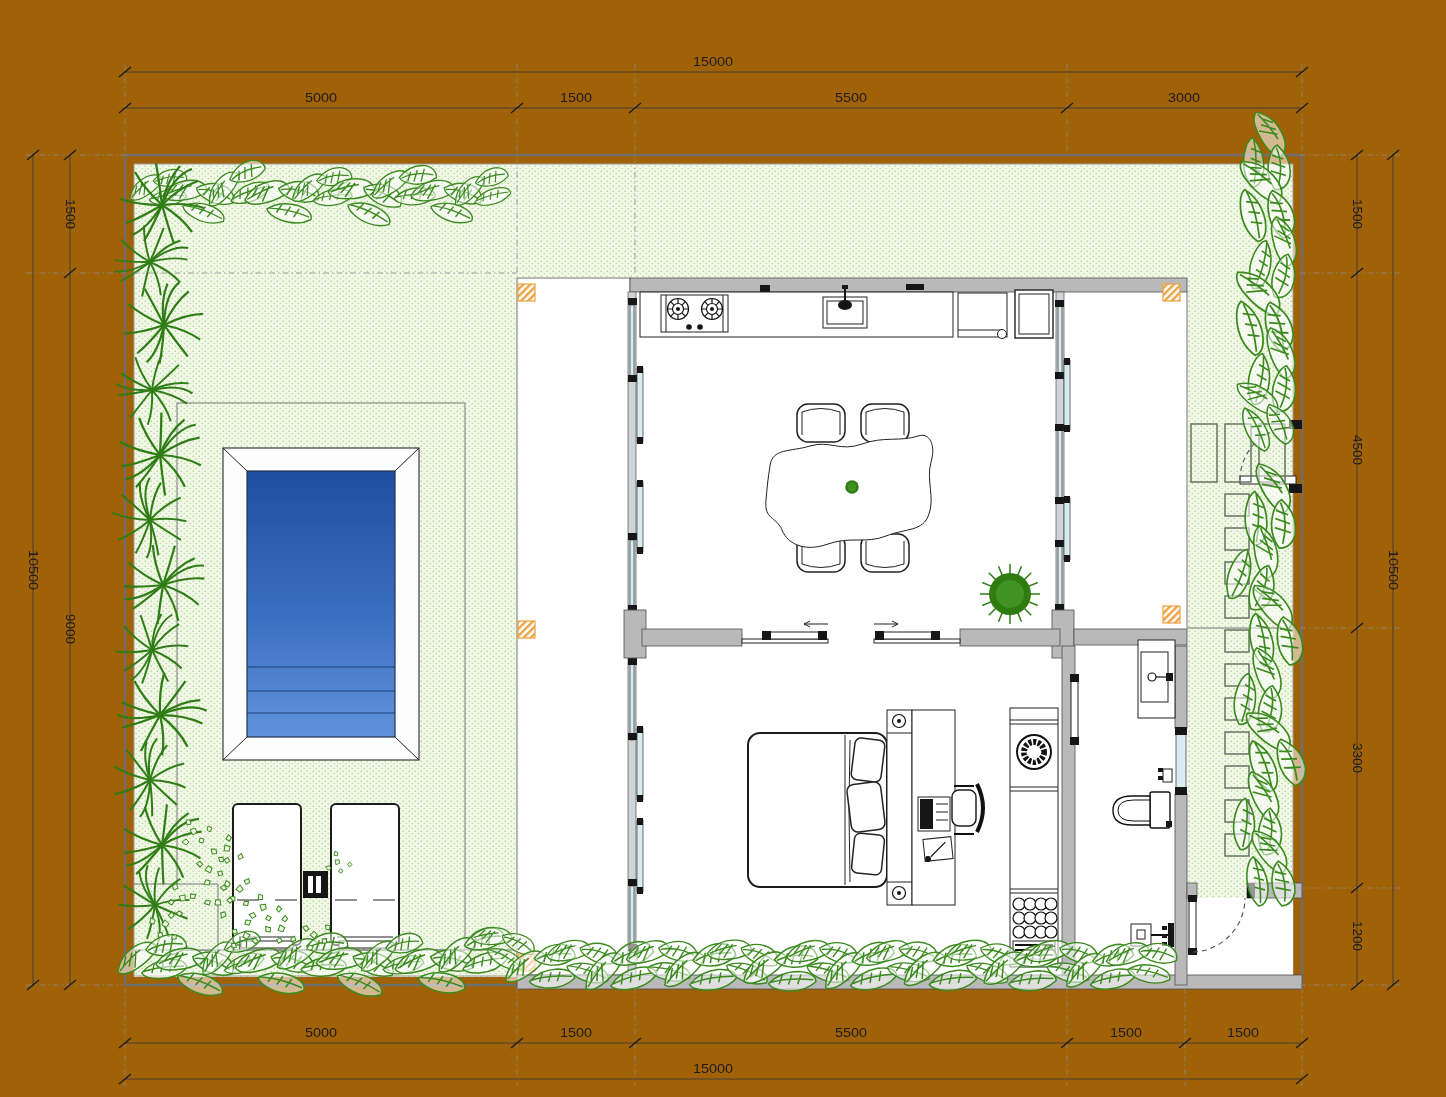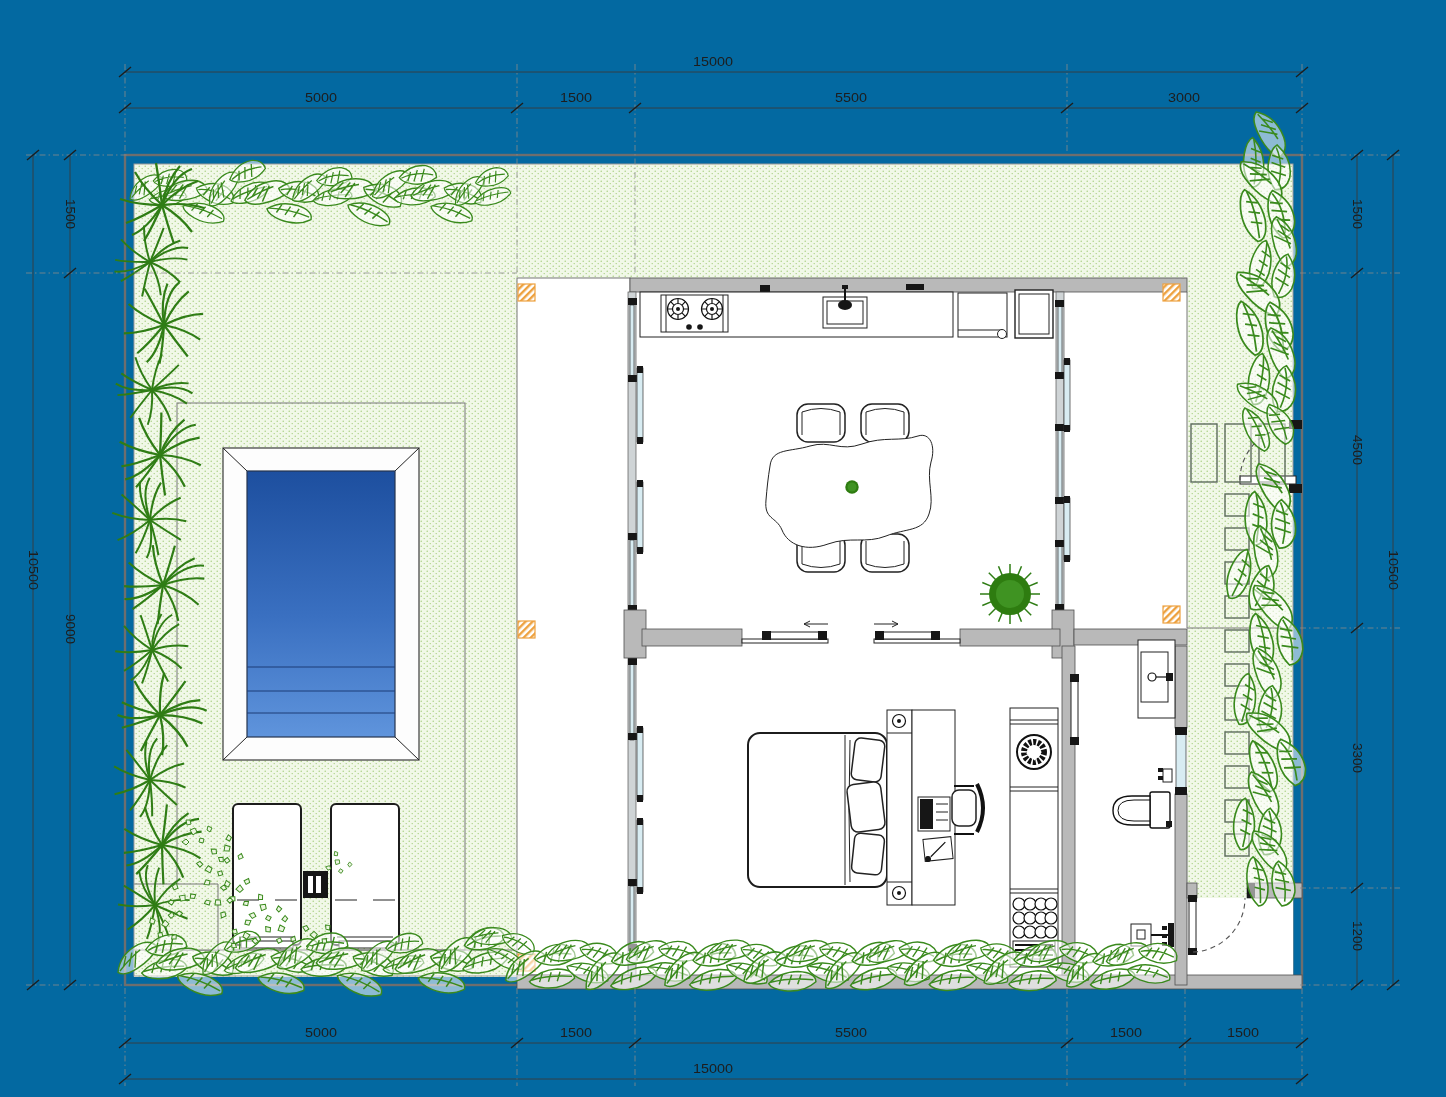--- a/index.html
+++ b/index.html
@@ -1,16 +1,16 @@
 <!DOCTYPE html>
 <html style="--wallg: #b9b9b9; --wallo: #4f4f4f; --garden-bg: #f1f8e8; --garden-dot: #a3cc7a; --plant: #3a8a1d; --plant-d: #2f7d15; --glass: #d8ecf2; --column: #eda13f; --pool-deep: #1d4f9f; --pool-mid: #3a70c1; --pool-shallow: #5f94dc; --dim: #1d1d1d;"><head>
 <meta charset="utf-8">
 <style>
   html,body{margin:0;padding:0;background:#ffffff;}
-  .stage{position:relative;width:1446px;height:1097px;background:#0369a1;overflow:hidden;
+  .stage{position:relative;width:1446px;height:1097px;background:#a16207;overflow:hidden;
          font-family:"Liberation Sans",sans-serif;}
   svg{position:absolute;left:0;top:0;}
   
   .wall{fill:var(--wallg);stroke:var(--wallo);stroke-width:.8;}
   .blk{fill:#161616;stroke:none;}
   .fx1{fill:#fff;stroke:#222;stroke-width:1;}
   .fx15{fill:#fff;stroke:#222;stroke-width:1.5;}
   .fx2{fill:#fff;stroke:#1c1c1c;stroke-width:2;}
   .ln1{fill:none;stroke:#222;stroke-width:1;}
   .ln12{fill:none;stroke:#111;stroke-width:1.2;}

